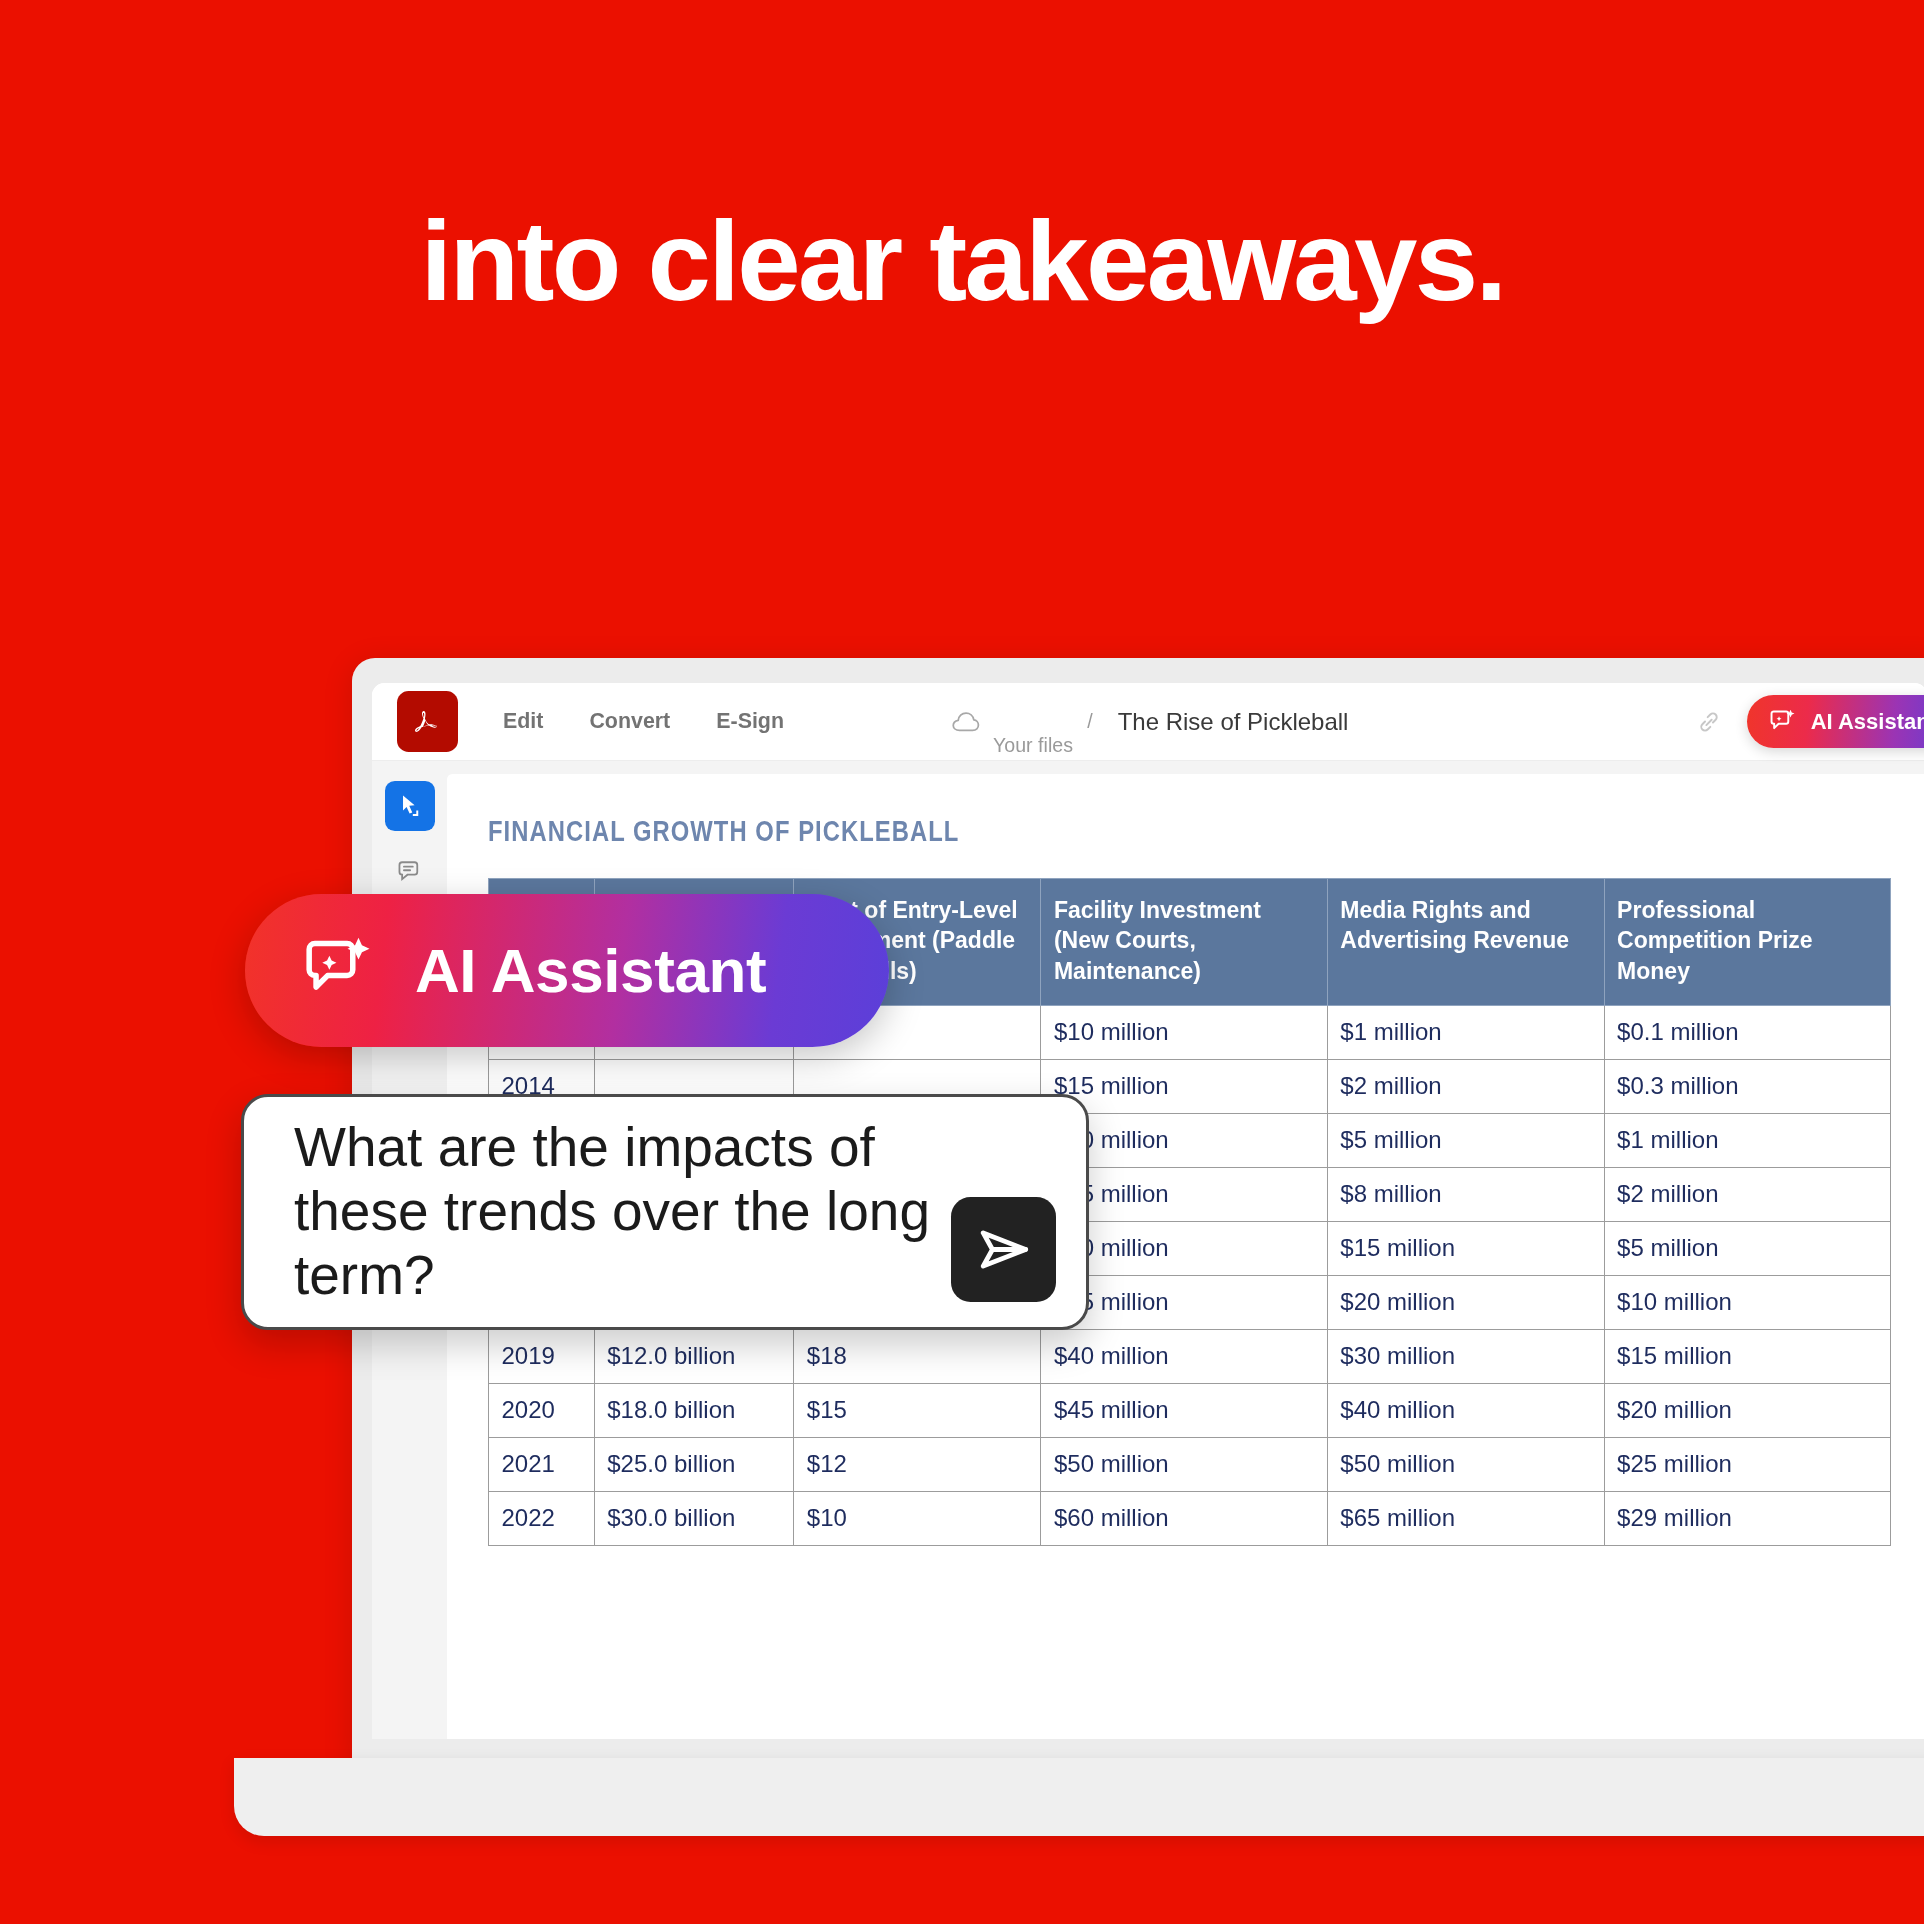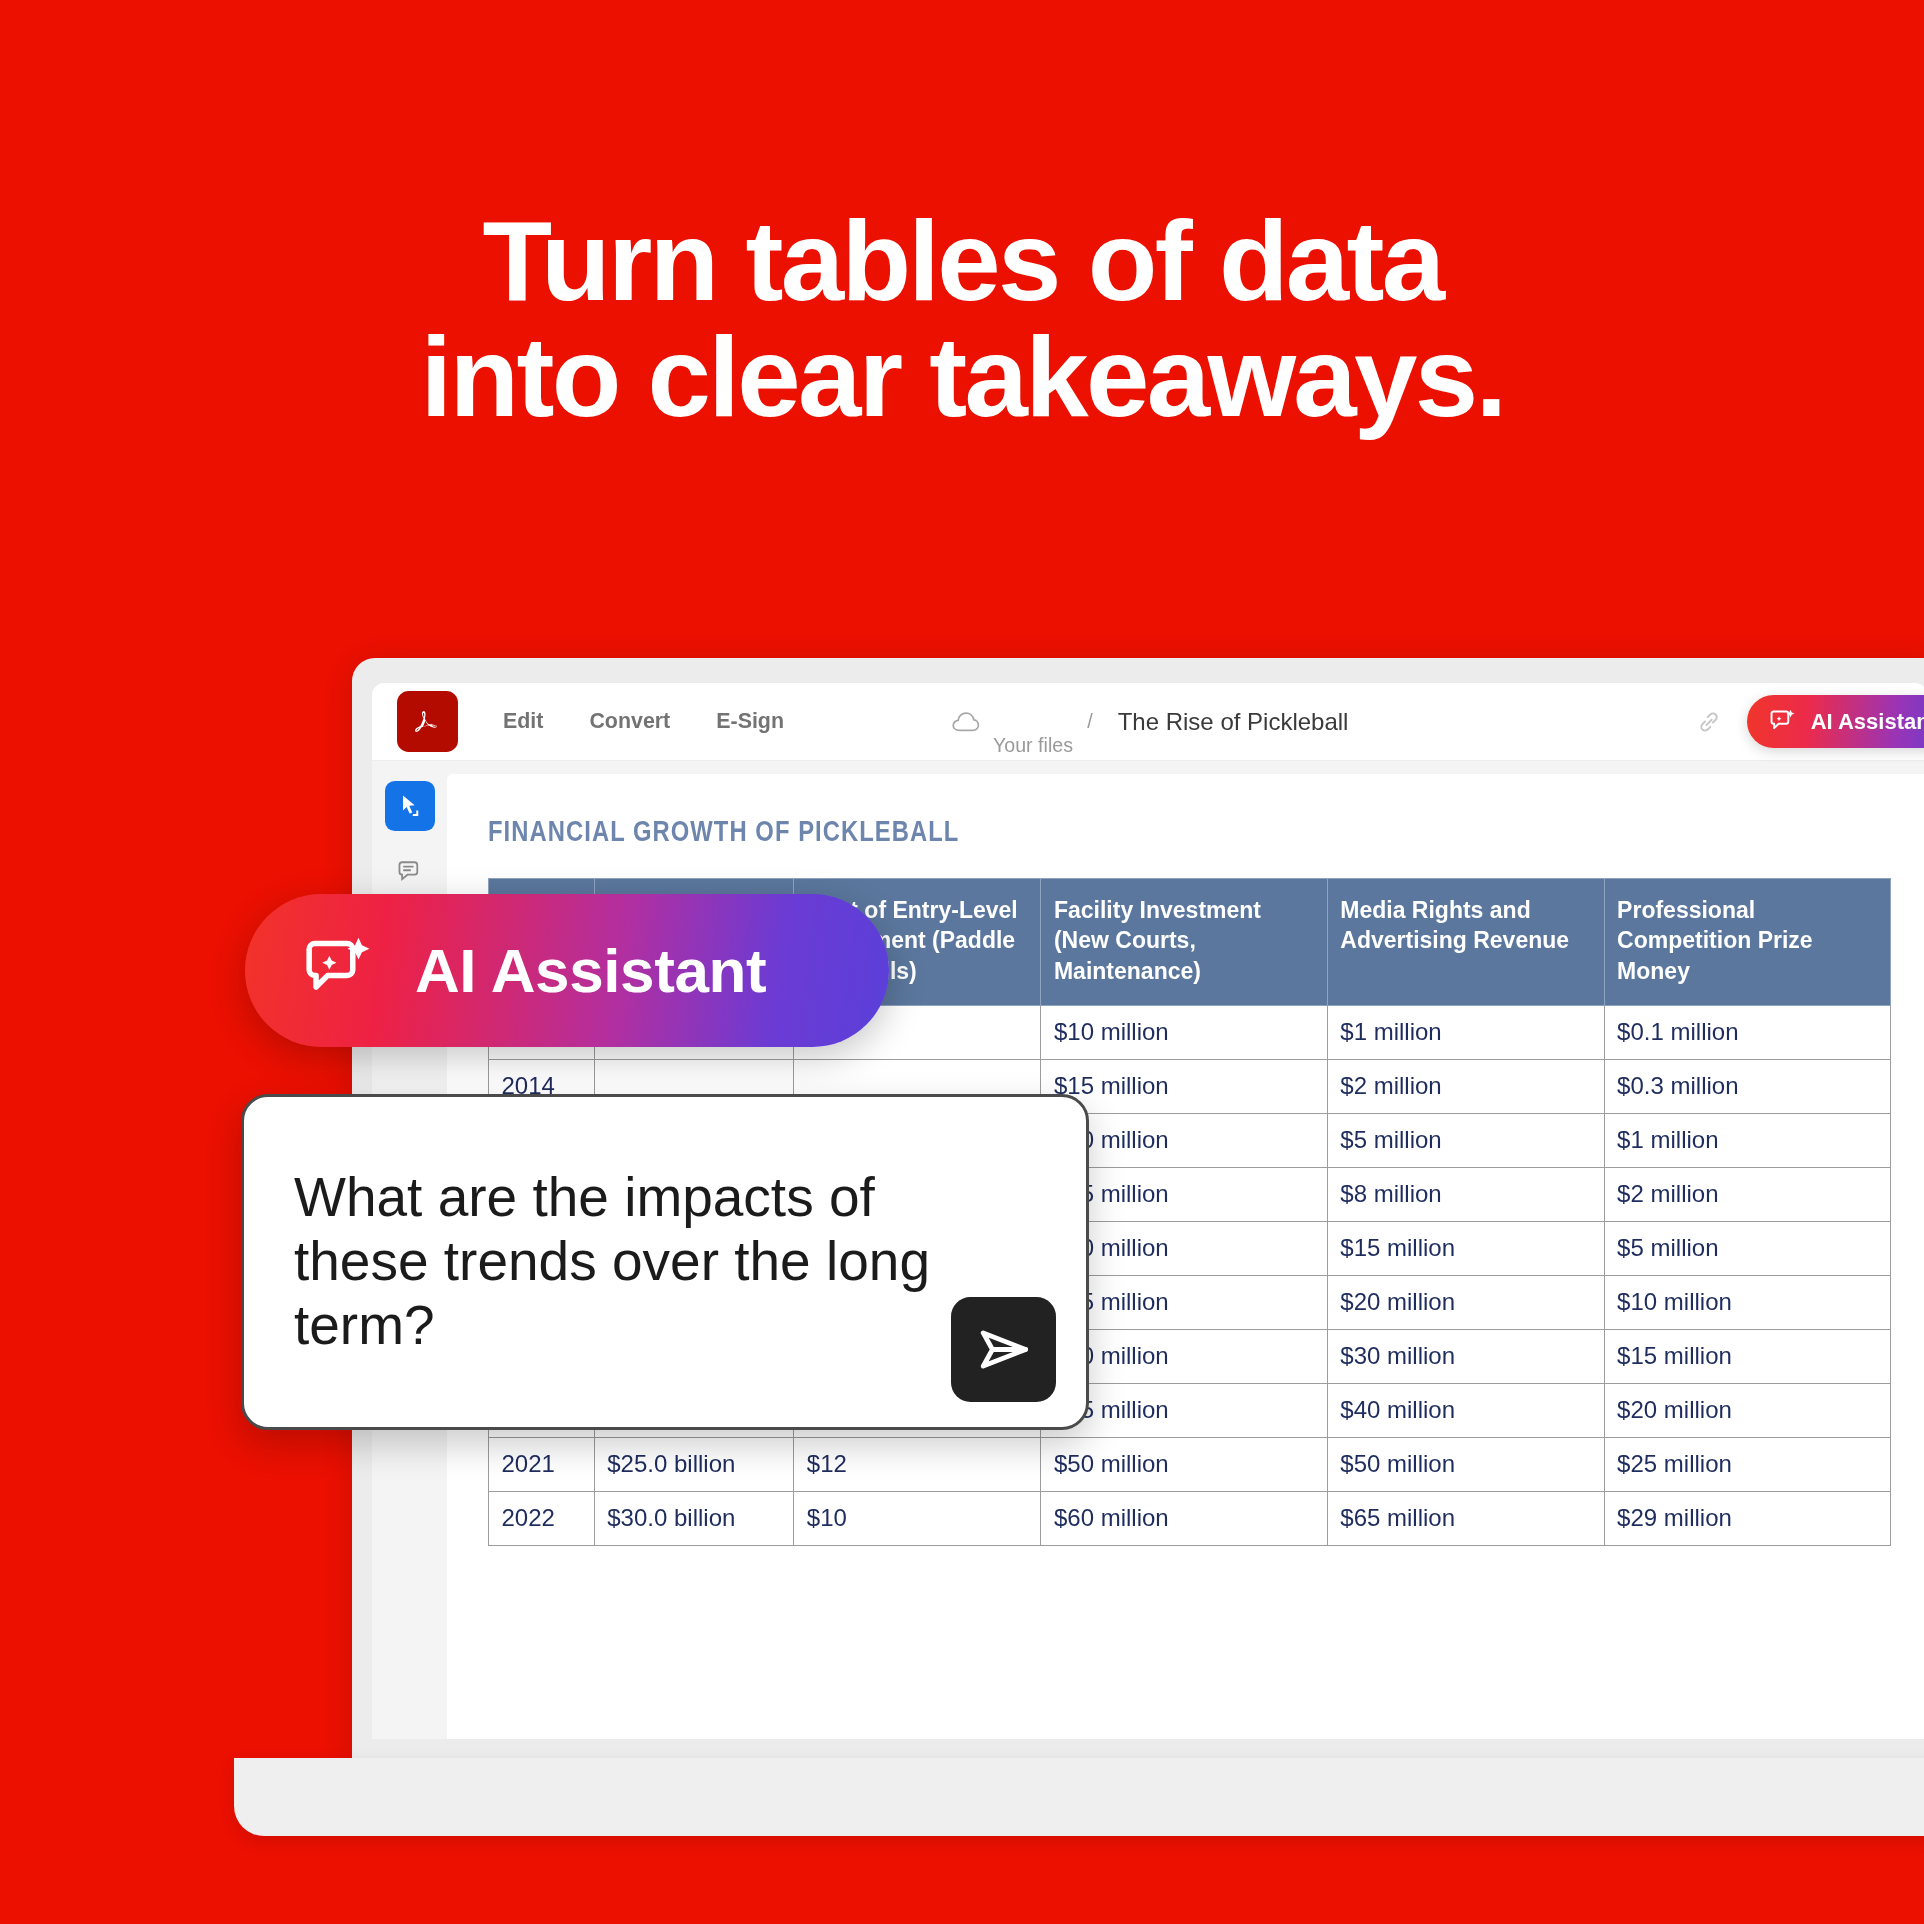--- a/index.html
+++ b/index.html
@@ -192,21 +192,21 @@
     font-size: 62px;
     font-weight: 700;
     letter-spacing: -0.4px;
     white-space: nowrap;
   }
 
   
   .question-card {
     position: absolute;
     left: 241px; top: 1094px;
-    width: 848px; height: 336px;
+    width: 848px; height: 236px;
     background: #FFFFFF;
     border: 3.6px solid #4A4A4A;
     border-radius: 27px;
     box-shadow: 0 14.3px 36px rgba(0,0,0,0.20);
     display: flex; align-items: center;
     padding: 0 30px 0 50px;
   }
   .question-text {
     flex: 1;
     color: #1B1B1B;
@@ -221,21 +221,20 @@
     display: flex; align-items: center; justify-content: center;
     align-self: flex-end;
     margin-bottom: 25px;
   }
   .send-btn svg { width: 59px; height: 59px; }
 </style>
 </head>
 <body>
 
 <div class="headline">
-  <span class="headline-line">Turn tables of data</span>
   <span class="headline-line">into clear takeaways.</span>
 </div>
 
 <div class="laptop"></div>
 <div class="laptop-base"></div>
 
 <div class="app">
 
   <div class="toolbar">
 

